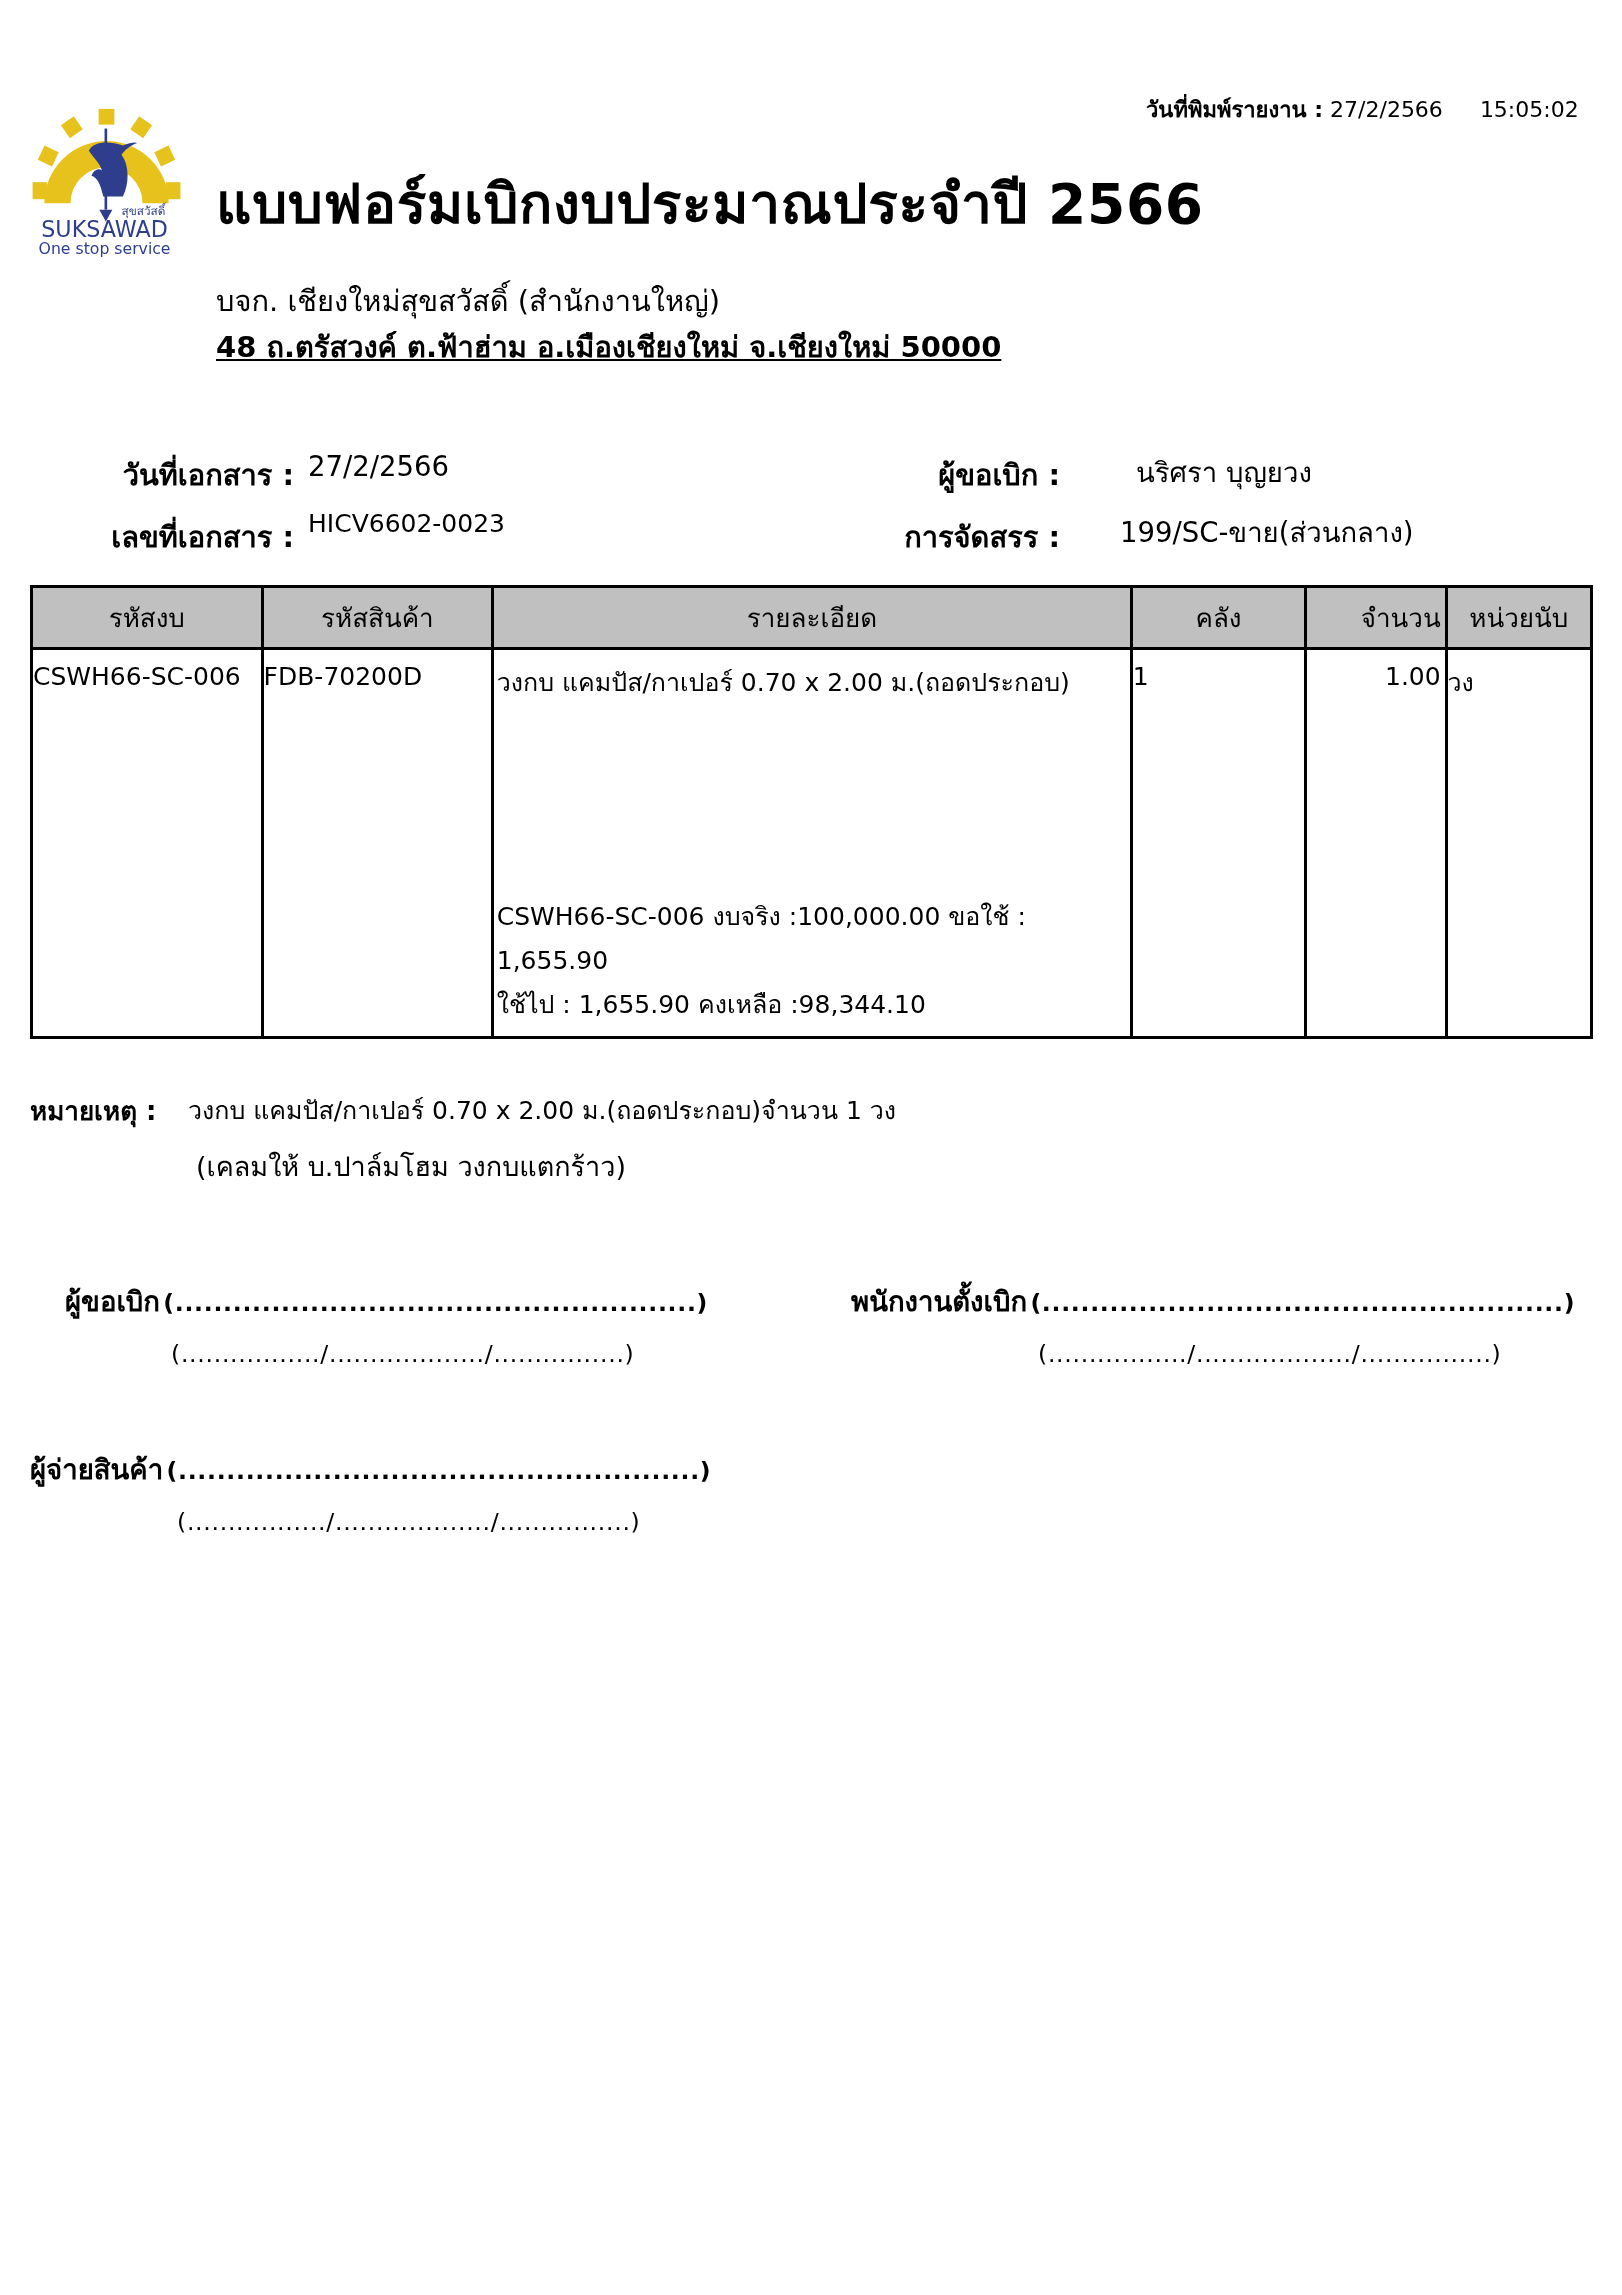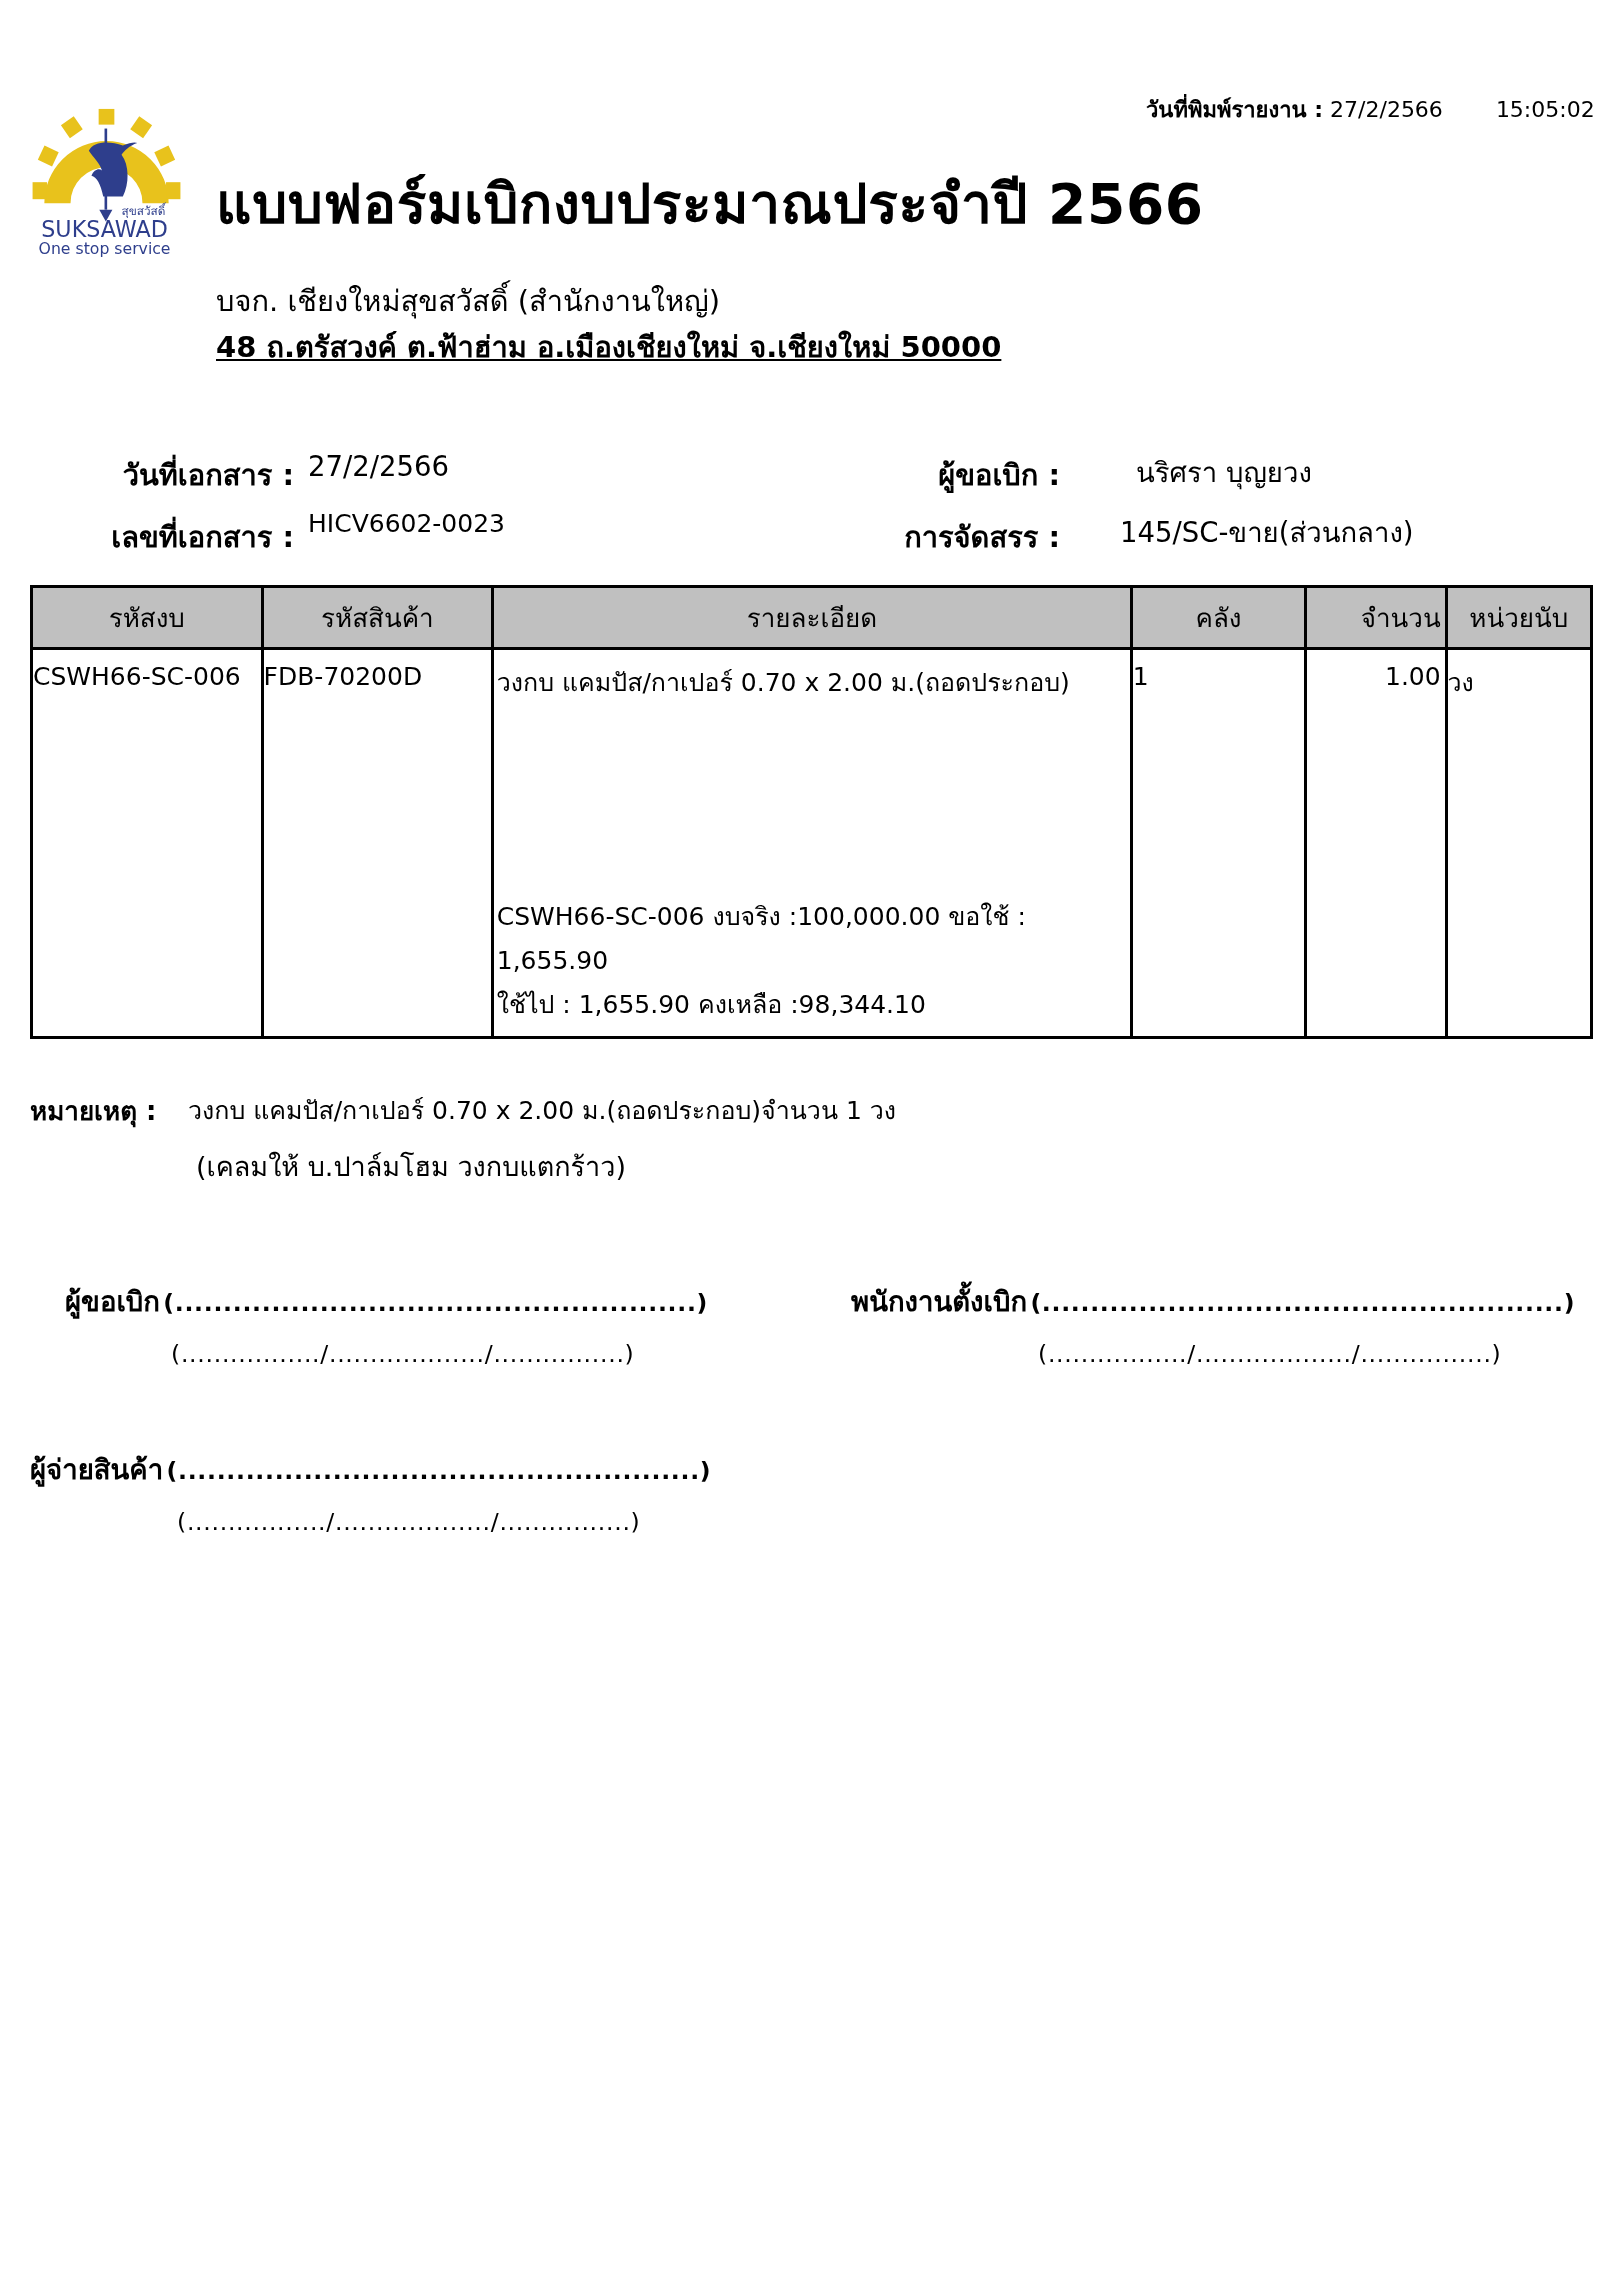--- a/index.html
+++ b/index.html
@@ -5,21 +5,21 @@
   html, body { margin: 0; padding: 0; background: #ffffff; }
   body {
     width: 1623px; height: 2295px; position: relative; overflow: hidden;
     font-family: "DejaVu Sans", "Liberation Sans", sans-serif; color: #000;
   }
   .abs { position: absolute; white-space: nowrap; }
 
   
   .print-info { top: 92px; left: 1146px; font-size: 22px; }
   .print-info .lbl { font-weight: bold; }
-  .print-info .time { margin-left: 46px; }
+  .print-info .time { margin-left: 30px; }
 
   
   .logo { top: 105px; left: 31px; width: 151px; height: 157px; }
 
   
   .title { top: 160px; left: 216px; font-size: 55px; font-weight: bold; letter-spacing: 0.7px; }
   .company { top: 278px; left: 216px; font-size: 29px; font-weight: normal; }
   .address { top: 324px; left: 216px; font-size: 29px; font-weight: bold; text-decoration: underline; }
 
   
@@ -91,21 +91,21 @@
 <div class="abs company">บจก. เชียงใหม่สุขสวัสดิ์ (สำนักงานใหญ่)</div>
 <div class="abs address">48  ถ.ตรัสวงค์ ต.ฟ้าฮ่าม อ.เมืองเชียงใหม่ จ.เชียงใหม่ 50000</div>
 
 <div class="abs meta-label ml-date">วันที่เอกสาร :</div>
 <div class="abs meta-value mv-date">27/2/2566</div>
 <div class="abs meta-label ml-docno">เลขที่เอกสาร :</div>
 <div class="abs meta-value mv-docno">HICV6602-0023</div>
 <div class="abs meta-label ml-req">ผู้ขอเบิก :</div>
 <div class="abs meta-value mv-req">นริศรา  บุญยวง</div>
 <div class="abs meta-label ml-alloc">การจัดสรร :</div>
-<div class="abs meta-value mv-alloc">145/SC-ขาย(ส่วนกลาง)</div>
+<div class="abs meta-value mv-alloc">199/SC-ขาย(ส่วนกลาง)</div>
 
 <table class="tbl">
   <colgroup>
     <col style="width:230px">
       <col style="width:230px">
       <col style="width:637px">
     <col style="width:174px">
       <col style="width:140px">
       <col style="width:145px">
   </colgroup>

